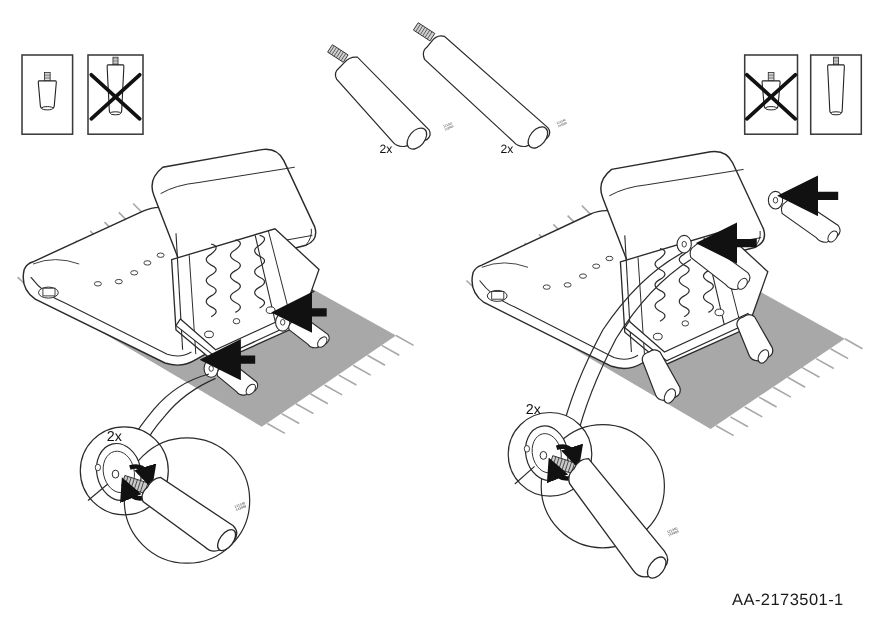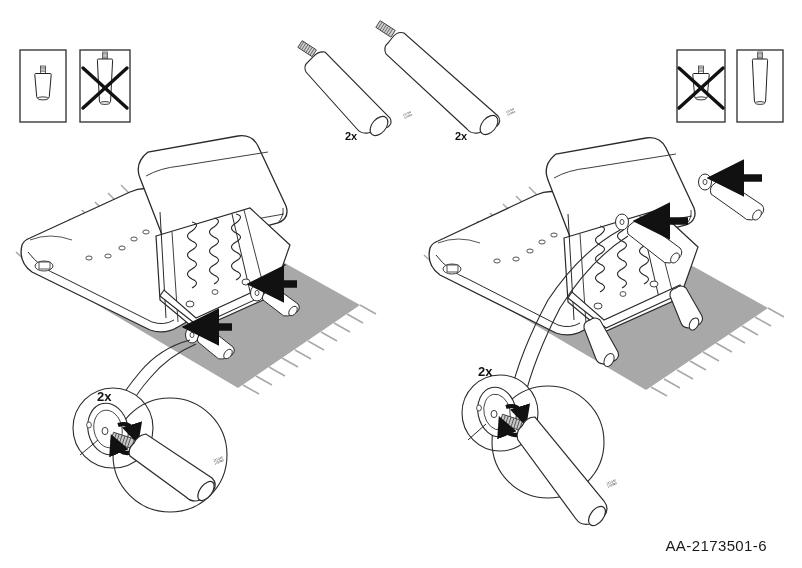--- a/index.html
+++ b/index.html
@@ -31,21 +31,21 @@
     right: 35px;
     bottom: 14px;
     font-size: 15px;
     letter-spacing: 0.4px;
     color: #1a1a1a;
     font-family: "Liberation Sans", sans-serif;
   }
   .qty-label {
     position: absolute;
     font-size: 11px;
-    font-weight: 700;
+    font-weight: 400;
     color: #111;
     font-family: "Liberation Sans", sans-serif;
   }
   .partnum {
     position: absolute;
     font-size: 2.6px;
     line-height: 1.15;
     color: #333;
     font-family: "Liberation Sans", sans-serif;
     transform: rotate(-22deg);
@@ -419,15 +419,15 @@
   <div class="partnum" style="left:213px; top:460px; font-size:3px;">
     <span class="dotrow">121340</span>
     <span class="dotrow">143989</span>
   </div>
 
   <div class="partnum" style="left:606px; top:483px; font-size:3px;">
     <span class="dotrow">121340</span>
     <span class="dotrow">143989</span>
   </div>
 
-  <div class="footer-code">AA-2173501-6</div>
+  <div class="footer-code">AA-2173501-1</div>
 
 </div>
 
 </body></html>

